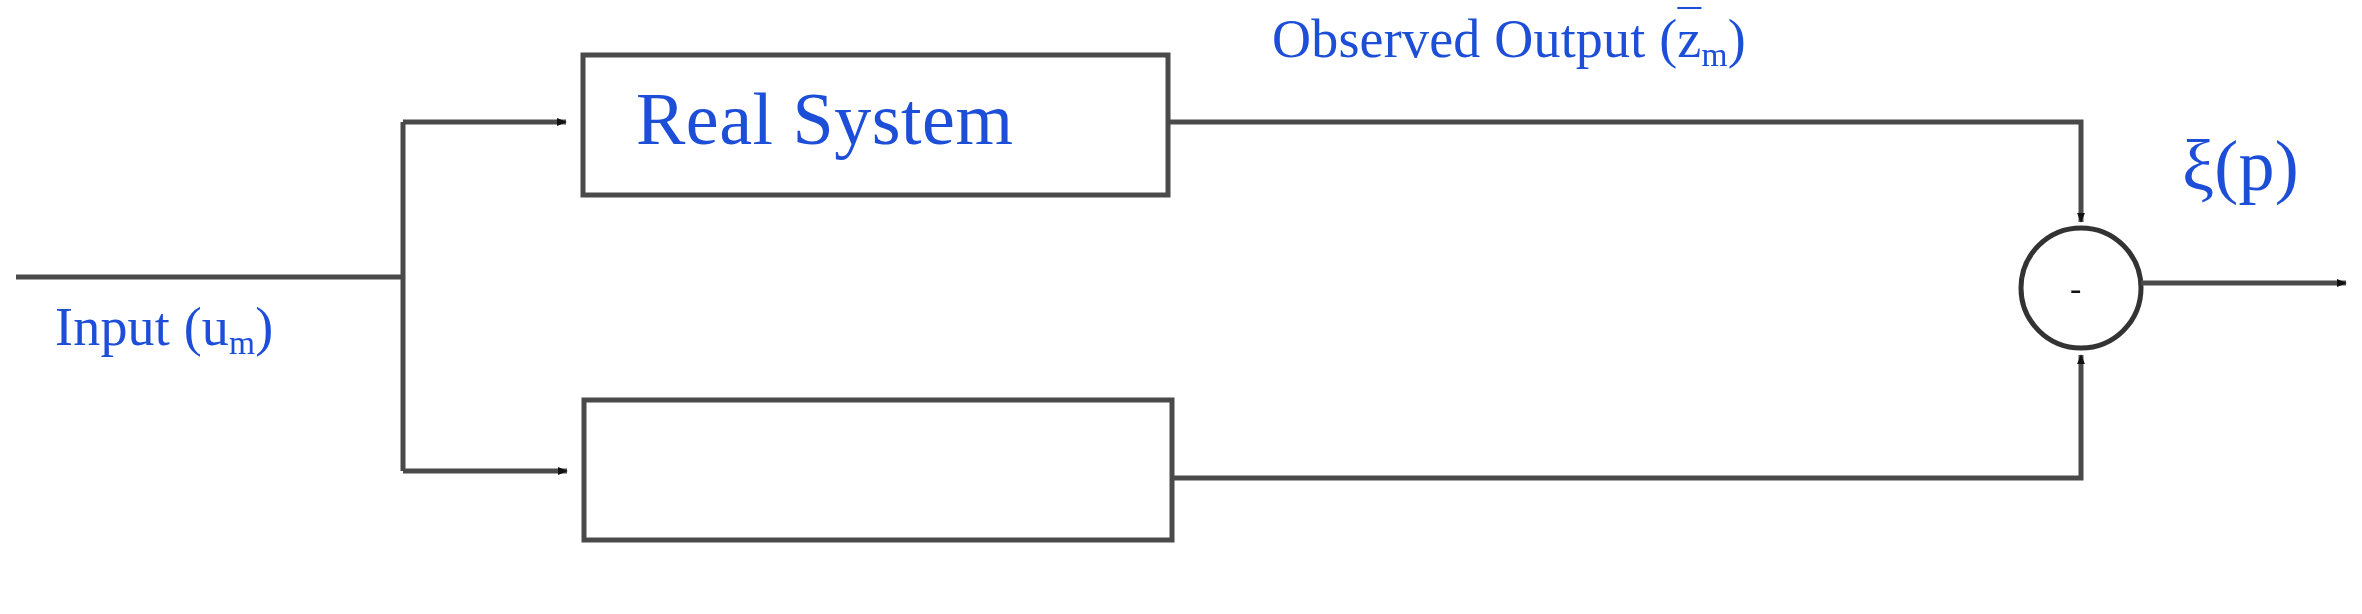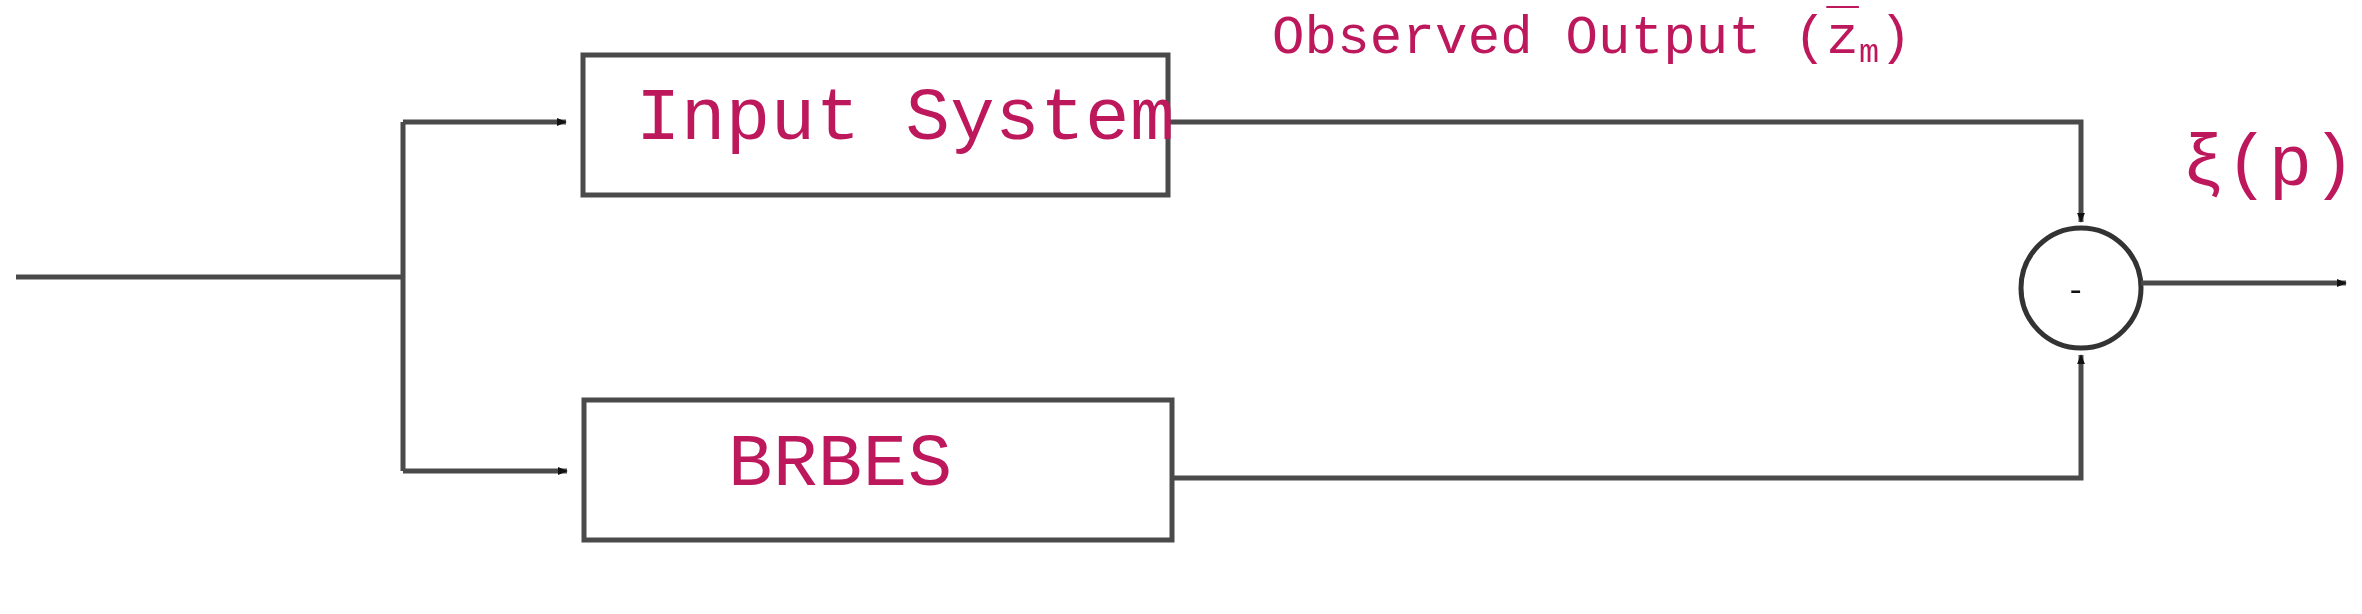--- a/index.html
+++ b/index.html
@@ -20,22 +20,22 @@
   #diagram-svg {
     position: absolute;
     left: 0;
     top: 0;
     width: 2362px;
     height: 614px;
     display: block;
   }
   .blk-label {
     position: absolute;
-    color: #be185d;
-    font-family: Liberation Mono, monospace;
+    color: #1d4ed8;
+    font-family: Liberation Serif, serif;
     font-weight: normal;
     white-space: nowrap;
     line-height: 1;
   }
   .block-title {
     font-size: 74px;
     letter-spacing: 0.5px;
   }
   .edge-label {
     font-size: 54px;
@@ -100,24 +100,26 @@
 
     <path d="M1172,478 L2081,478 L2081,355" fill="none" stroke="#4a4a4a" stroke-width="5" marker-end="url(#arrowD)"></path>
 
     <circle cx="2081" cy="288" r="60" fill="#ffffff" stroke="#333333" stroke-width="5"></circle>
 
     <path d="M2141,283 L2346,283" fill="none" stroke="#4a4a4a" stroke-width="5" marker-end="url(#arrowR)"></path>
   </svg>
 
   <div class="minus-sign" style="left:2070px; top:272px;">-</div>
 
-  <div class="blk-label block-title" style="left:636px; top:82px;">Input System</div>
+  <div class="blk-label block-title" style="left:636px; top:82px;">Real System</div>
 
-  <div class="blk-label block-title" style="left:728px; top:428px;">BRBES</div>
 
+  <div class="blk-label io-label" style="left:55px; top:300px;">
+    <span>Input (u</span><span class="sub">m</span><span>)</span>
+  </div>
 
   <div class="blk-label edge-label" style="left:1272px; top:12px;">
     <span>Observed Output (</span><span class="ovl">z</span><span class="sub">m</span><span>)</span>
   </div>
 
 
   <div class="blk-label signal-label" style="left:2182px; top:130px;">ξ(p)</div>
 
 </div>
 

